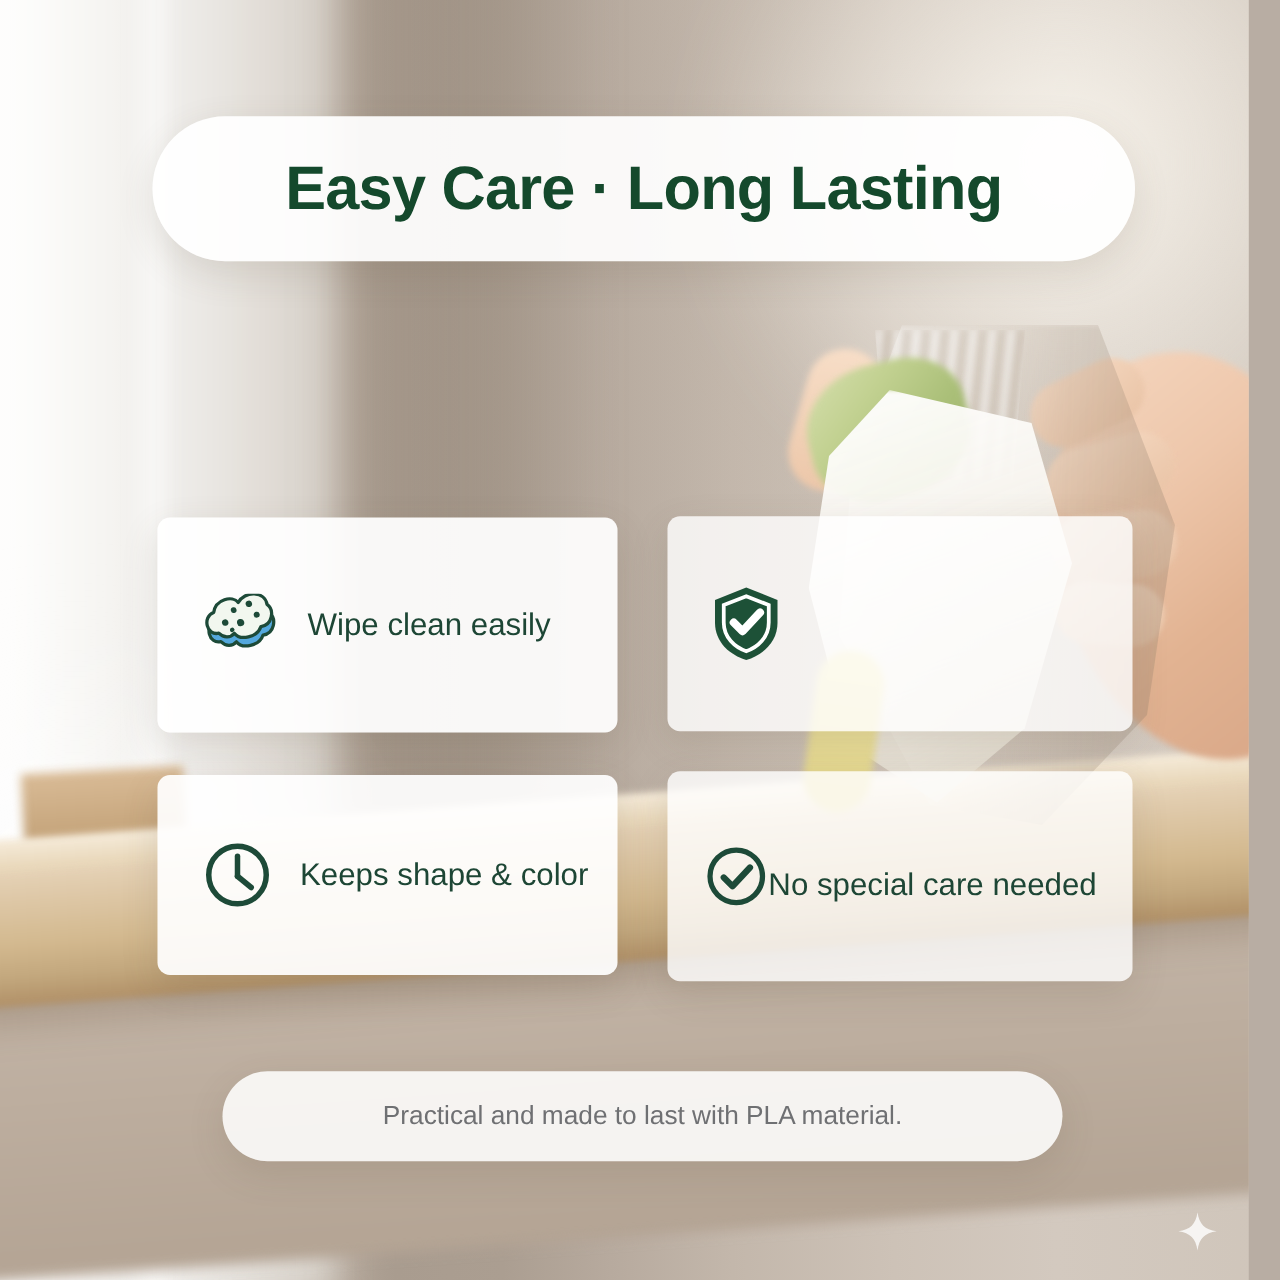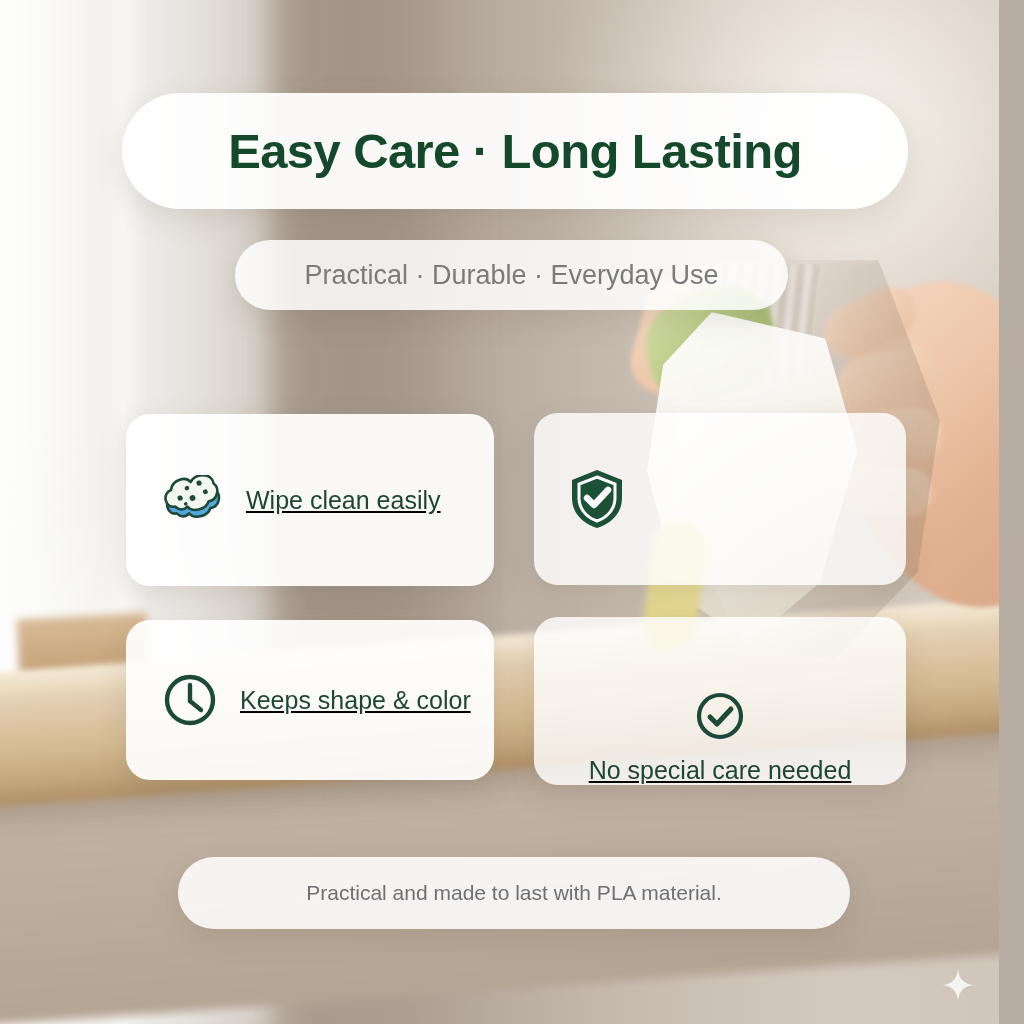--- a/index.html
+++ b/index.html
@@ -152,29 +152,28 @@
     color:#14492c;font-weight:700;font-size:49px;letter-spacing:-.6px;
     white-space:nowrap;
   }
   .subtitle-card{
     left:235px;top:240px;width:553px;height:70px;border-radius:35px;
     background:rgba(255,255,255,.84);justify-content:center;
   }
   .subtitle-text{color:#7b7b7b;font-size:27px;white-space:nowrap;}
 
   .feat{
-    border-radius:24px;
-    text-decoration:underline;
+    border-radius:10px;
   }
   .feat-a{left:126px;top:414px;width:368px;height:172px;background:rgba(255,255,255,.93);padding-left:36px;box-sizing:border-box;}
   .feat-b{left:534px;top:413px;width:372px;height:172px;background:rgba(255,255,255,.80);padding-left:34px;box-sizing:border-box;}
   .feat-c{left:126px;top:620px;width:368px;height:160px;background:rgba(255,255,255,.92);padding-left:36px;box-sizing:border-box;}
   .feat-d{
     left:534px;top:617px;width:372px;height:168px;background:rgba(255,255,255,.80);
-    flex-direction:column;justify-content:flex-end;padding-left:0;box-sizing:border-box;
+    flex-direction:row;justify-content:center;padding-left:0;box-sizing:border-box;
   }
   .feat-label{
     color:#1d4635;font-size:25px;margin-left:22px;white-space:nowrap;
   }
   .feat-d .feat-label{margin-left:0;margin-top:14px;}
   .icon-wrap{display:flex;align-items:center;justify-content:center;flex:0 0 auto;}
 
   .footer-card{
     left:178px;top:857px;width:672px;height:72px;border-radius:36px;
     background:rgba(255,255,255,.86);justify-content:center;
@@ -213,23 +212,20 @@
     <div class="thumb"></div>
     <div class="cloth-green"></div>
     <div class="cloth-white"></div>
     <div class="cloth-yellow"></div>
   </div>
 
   <div class="card title-card">
     <div class="title-text">Easy Care · Long Lasting</div>
   </div>
 
-  <div class="card subtitle-card">
-    <div class="subtitle-text">Practical · Durable · Everyday Use</div>
-  </div>
 
   <div class="card feat feat-a">
     <span class="icon-wrap">
       <svg width="62" height="50" viewBox="0 0 62 50">
         <g transform="rotate(-14 31 25)">
           <path d="M12 34 C2 34 2 18 12 17 C16 7 30 7 33 14 C40 6 56 10 55 21
                    C60 27 55 38 46 37 C41 45 27 44 24 37 C20 40 15 39 12 34 Z" fill="#54a8dd" stroke="#1d4a38" stroke-width="2.6" stroke-linejoin="round"></path>
           <path d="M12 27 C2 27 2 11 12 10 C16 0 30 0 33 7 C40 -1 56 3 55 14
                    C60 20 55 31 46 30 C41 38 27 37 24 30 C20 33 15 32 12 27 Z" fill="#f2f7ef" stroke="#1d4a38" stroke-width="2.6" stroke-linejoin="round"></path>
           <circle cx="19" cy="20" r="2.6" fill="#1d4a38"></circle>

